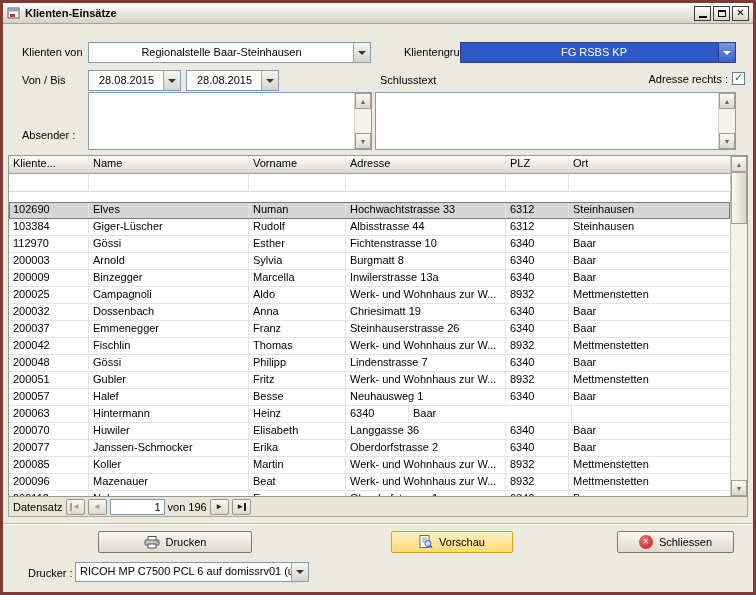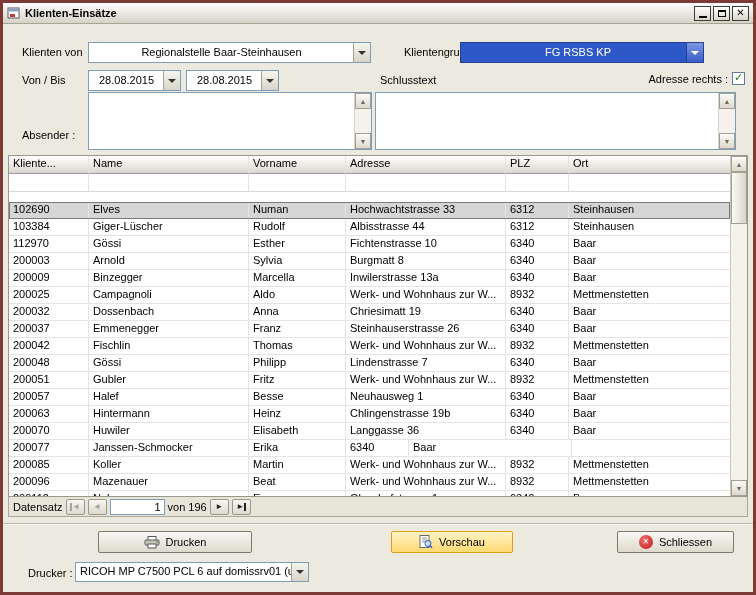--- a/index.html
+++ b/index.html
@@ -154,21 +154,21 @@
   </div>
 
   <span class="lbl" style="left:19px;top:43px;">Klienten von</span>
   <div class="combo" style="left:85px;top:39px;width:283px;">
     <span class="combo-text">Regionalstelle Baar-Steinhausen</span>
     <span class="combo-btn">
         <i class="arrow-down"></i>
       </span>
   </div>
   <span class="lbl" style="left:377px;top:43px;padding-left:24px;">Klientengruppe</span>
-  <div class="combo blue" style="left:457px;top:39px;width:244px;padding-left:8px;">
+  <div class="combo blue" style="left:457px;top:39px;width:276px;padding-left:8px;">
     <span class="combo-text">FG RSBS KP</span>
     <span class="combo-btn">
         <i class="arrow-down"></i>
       </span>
   </div>
 
   <span class="lbl" style="left:19px;top:71px;">Von / Bis</span>
   <div class="combo" style="left:85px;top:67px;width:93px;">
     <span class="combo-text">28.08.2015</span>
     <span class="combo-btn">
@@ -317,36 +317,36 @@
           <div class="gcell col1">Halef</div>
           <div class="gcell col2">Besse</div>
           <div class="gcell col3">Neuhausweg 1</div>
           <div class="gcell col4">6340</div>
           <div class="gcell col5">Baar</div>
         </div>
         <div class="grow">
           <div class="gcell col0">200063</div>
           <div class="gcell col1">Hintermann</div>
           <div class="gcell col2">Heinz</div>
-          <div class="gcell col3">Chlingenstrasse 19b</div>
           <div class="gcell col4">6340</div>
           <div class="gcell col5">Baar</div>
         </div>
         <div class="grow">
           <div class="gcell col0">200070</div>
           <div class="gcell col1">Huwiler</div>
           <div class="gcell col2">Elisabeth</div>
           <div class="gcell col3">Langgasse 36</div>
           <div class="gcell col4">6340</div>
           <div class="gcell col5">Baar</div>
         </div>
         <div class="grow">
           <div class="gcell col0">200077</div>
           <div class="gcell col1">Janssen-Schmocker</div>
           <div class="gcell col2">Erika</div>
+          <div class="gcell col3">Oberdorfstrasse 2</div>
           <div class="gcell col4">6340</div>
           <div class="gcell col5">Baar</div>
         </div>
         <div class="grow">
           <div class="gcell col0">200085</div>
           <div class="gcell col1">Koller</div>
           <div class="gcell col2">Martin</div>
           <div class="gcell col3">Werk- und Wohnhaus zur W...</div>
           <div class="gcell col4">8932</div>
           <div class="gcell col5">Mettmenstetten</div>

